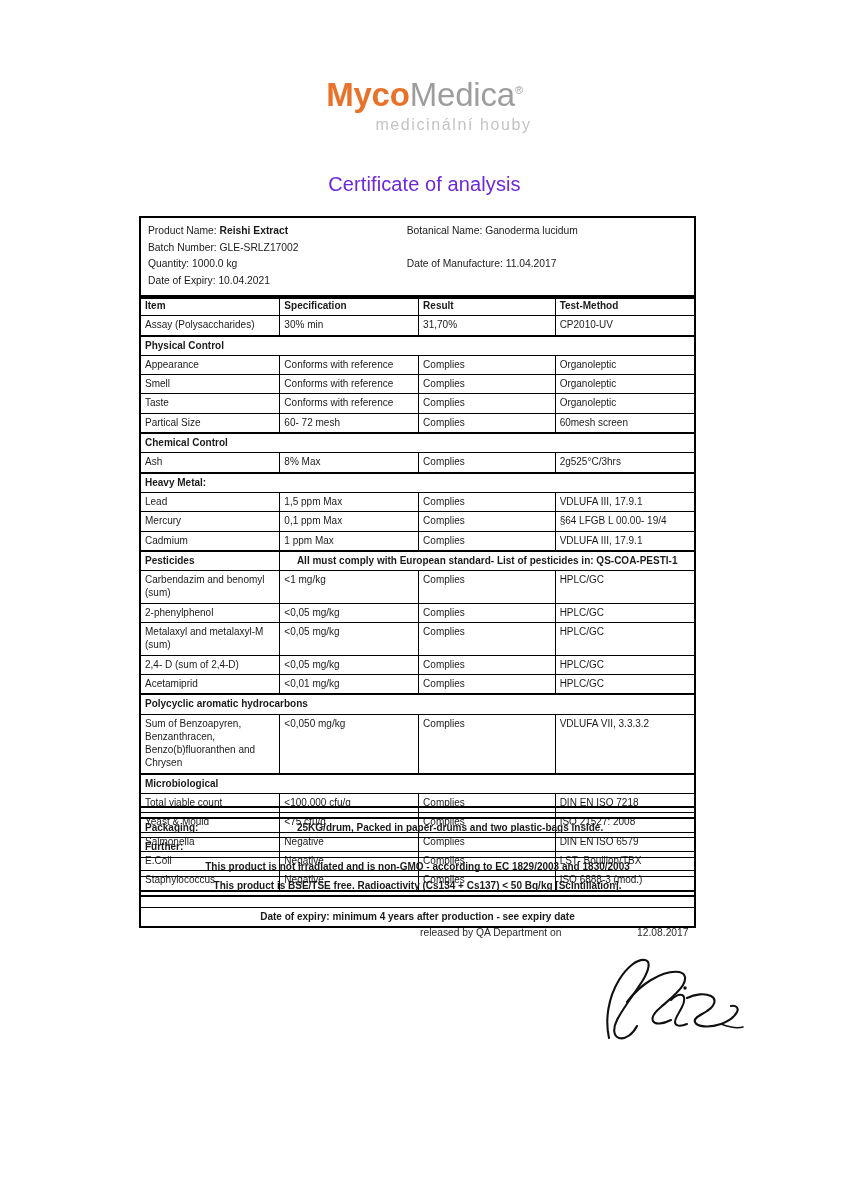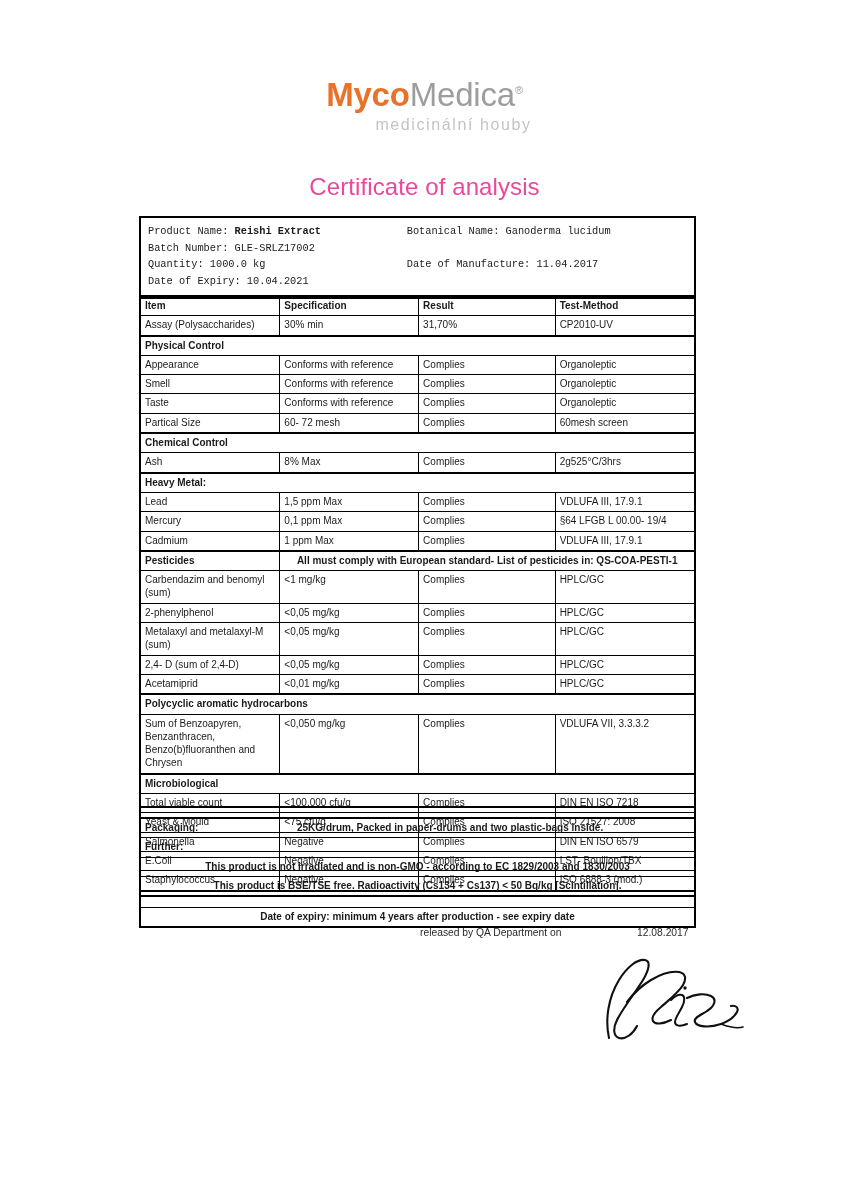--- a/index.html
+++ b/index.html
@@ -42,22 +42,22 @@
     color: #c4c4c4;
     letter-spacing: 1.6px;
     padding-left: 58px;
   }
 
   
   .doc-title {
     position: absolute;
     top: 173px; left: 0; right: 0;
     text-align: center;
-    font-size: 24px;
-    color: #ec4899;
+    font-size: 20px;
+    color: #6d28d9;
     letter-spacing: 0.1px;
   }
 
   
   .sheet {
     position: absolute;
     left: 139px;
     width: 557px;
   }
 
@@ -78,21 +78,21 @@
   .infobox {
     top: 216px;
     border: 2.5px solid #000;
     padding: 5px 7px 7px 7px;
     display: flex;
     font-size: 10.3px;
     min-height: 62px;
   }
   .infobox .col-l { width: 48%; }
   .infobox .col-r { width: 52%; }
-  .infobox .line { line-height: 1.62; white-space: nowrap; font-family: Liberation Mono, monospace; }
+  .infobox .line { line-height: 1.62; white-space: nowrap; }
   .infobox .line.gap { visibility: hidden; }
   .infobox b { font-weight: bold; }
 
   
   .maintable { top: 295px; }
   .maintable table.grid { border: 2.5px solid #000; }
 
   .c1 { width: 25.2%; }
   .c2 { width: 25.0%; }
   .c3 { width: 24.6%; }

